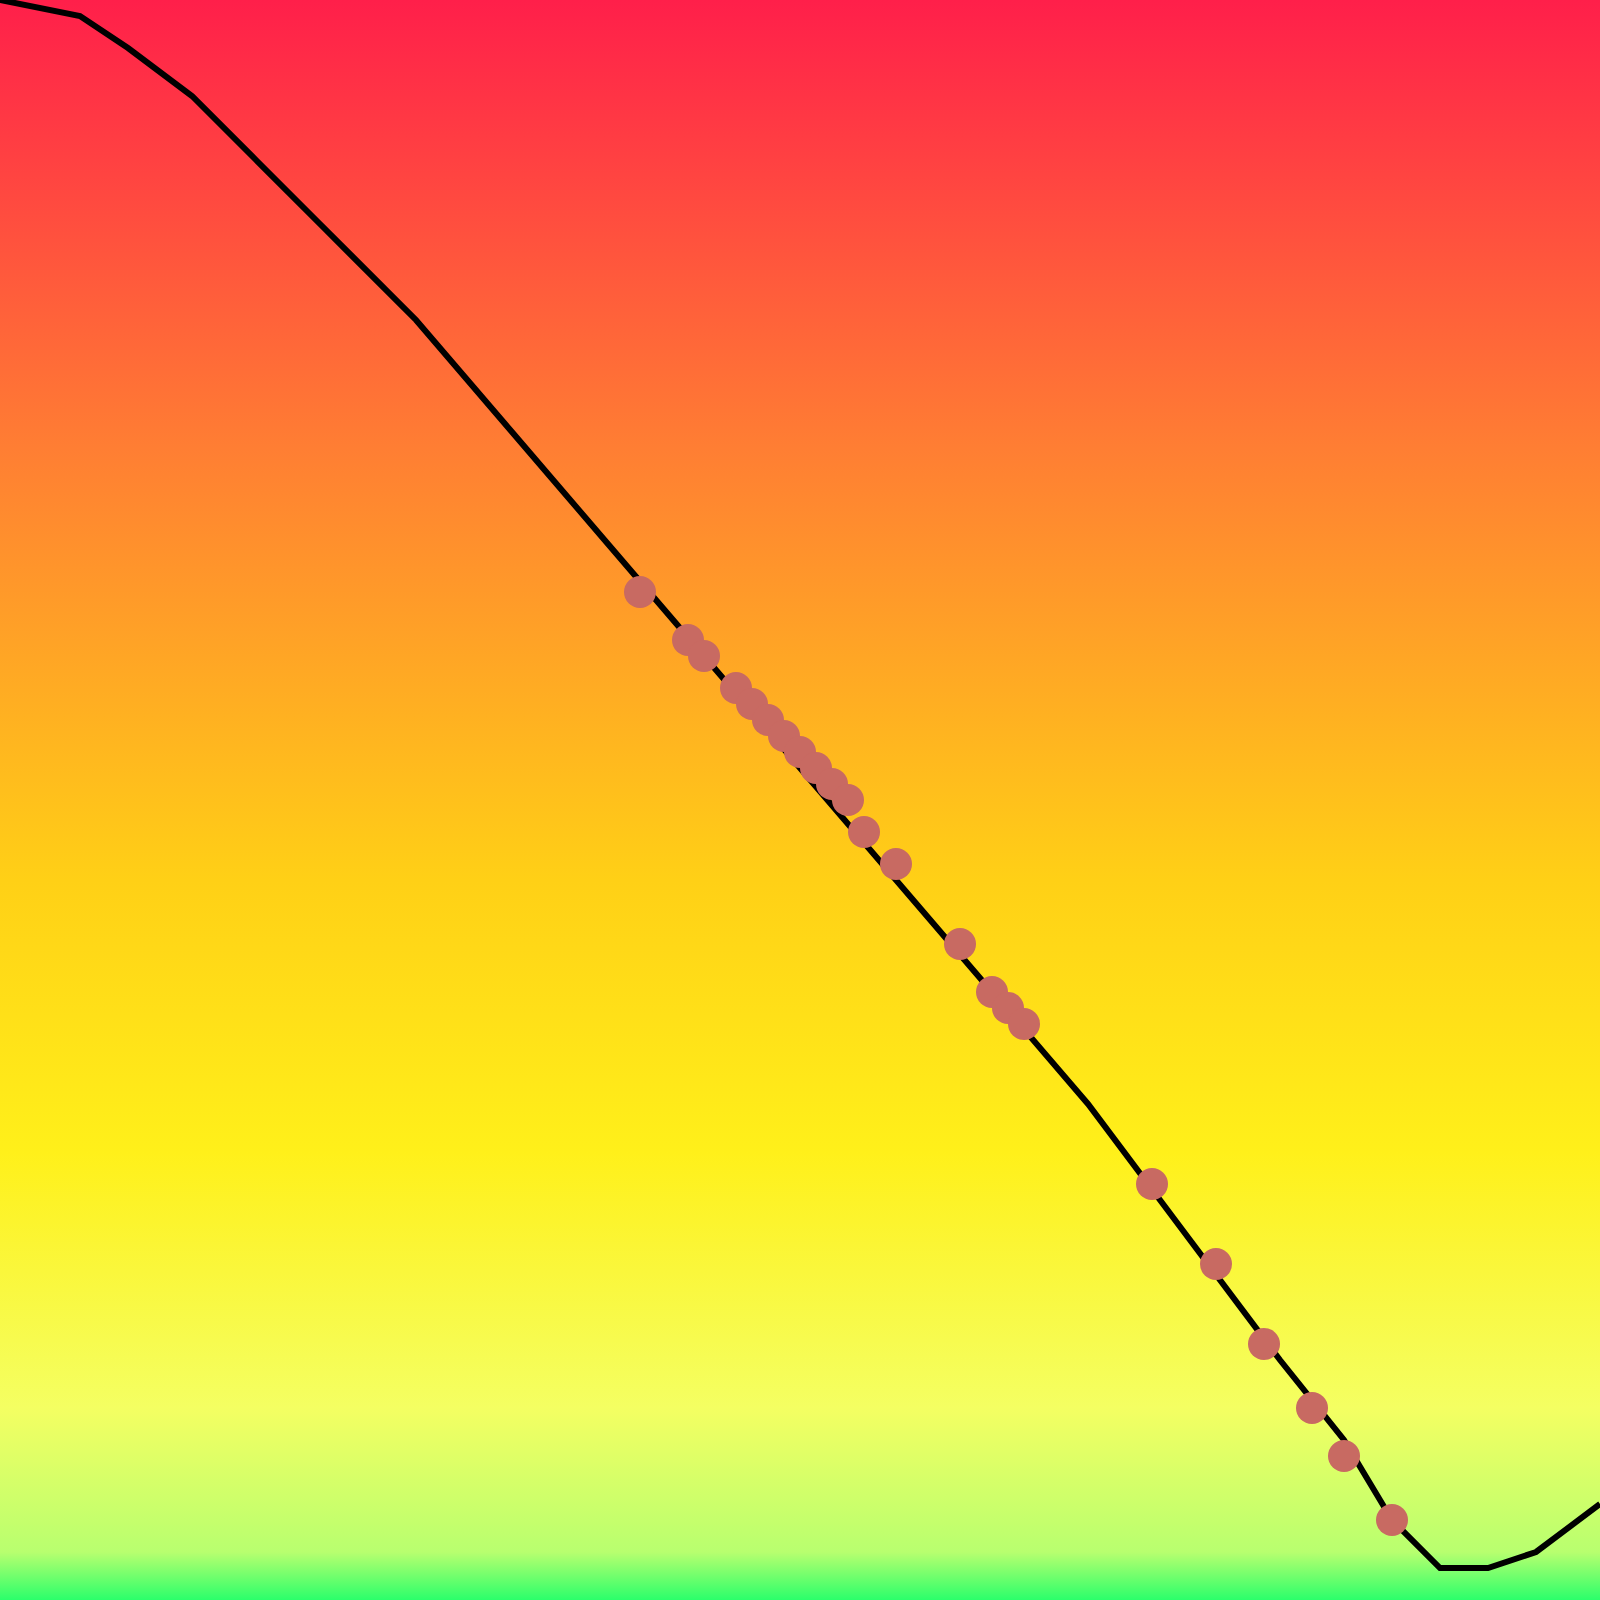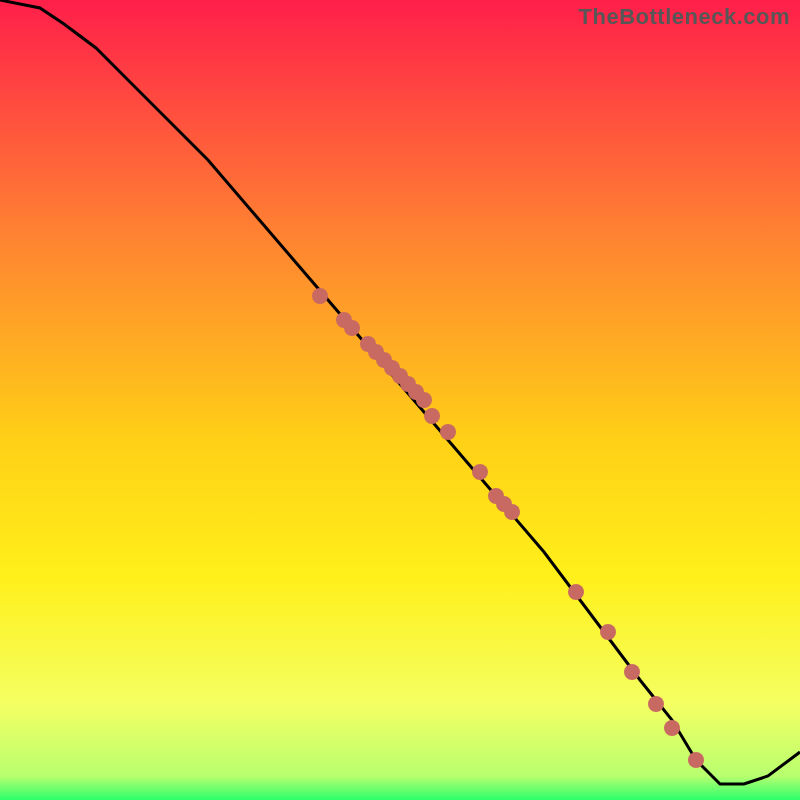--- a/index.html
+++ b/index.html
@@ -29,21 +29,20 @@
     font-weight: 600;
     color: #575757;
     letter-spacing: 0.5px;
     user-select: none;
   }
 </style>
 </head>
 <body>
 
 <div class="chart-wrap">
-  <div class="watermark">TheBottleneck.com</div>
   <svg class="chart" viewBox="0 0 800 800">
     <defs>
       <linearGradient id="bg-grad" x1="0" y1="0" x2="0" y2="1">
         <stop id="g0" offset="0%" stop-color="#ff1f4a"></stop>
         <stop id="g1" offset="28%" stop-color="#ff7e33"></stop>
         <stop id="g2" offset="55%" stop-color="#ffd016"></stop>
         <stop id="g3" offset="72%" stop-color="#fff01a"></stop>
         <stop id="g4" offset="88%" stop-color="#f4ff62"></stop>
         <stop id="g5" offset="97%" stop-color="#b8ff6f"></stop>
         <stop id="g6" offset="100%" stop-color="#2bff6b"></stop>

